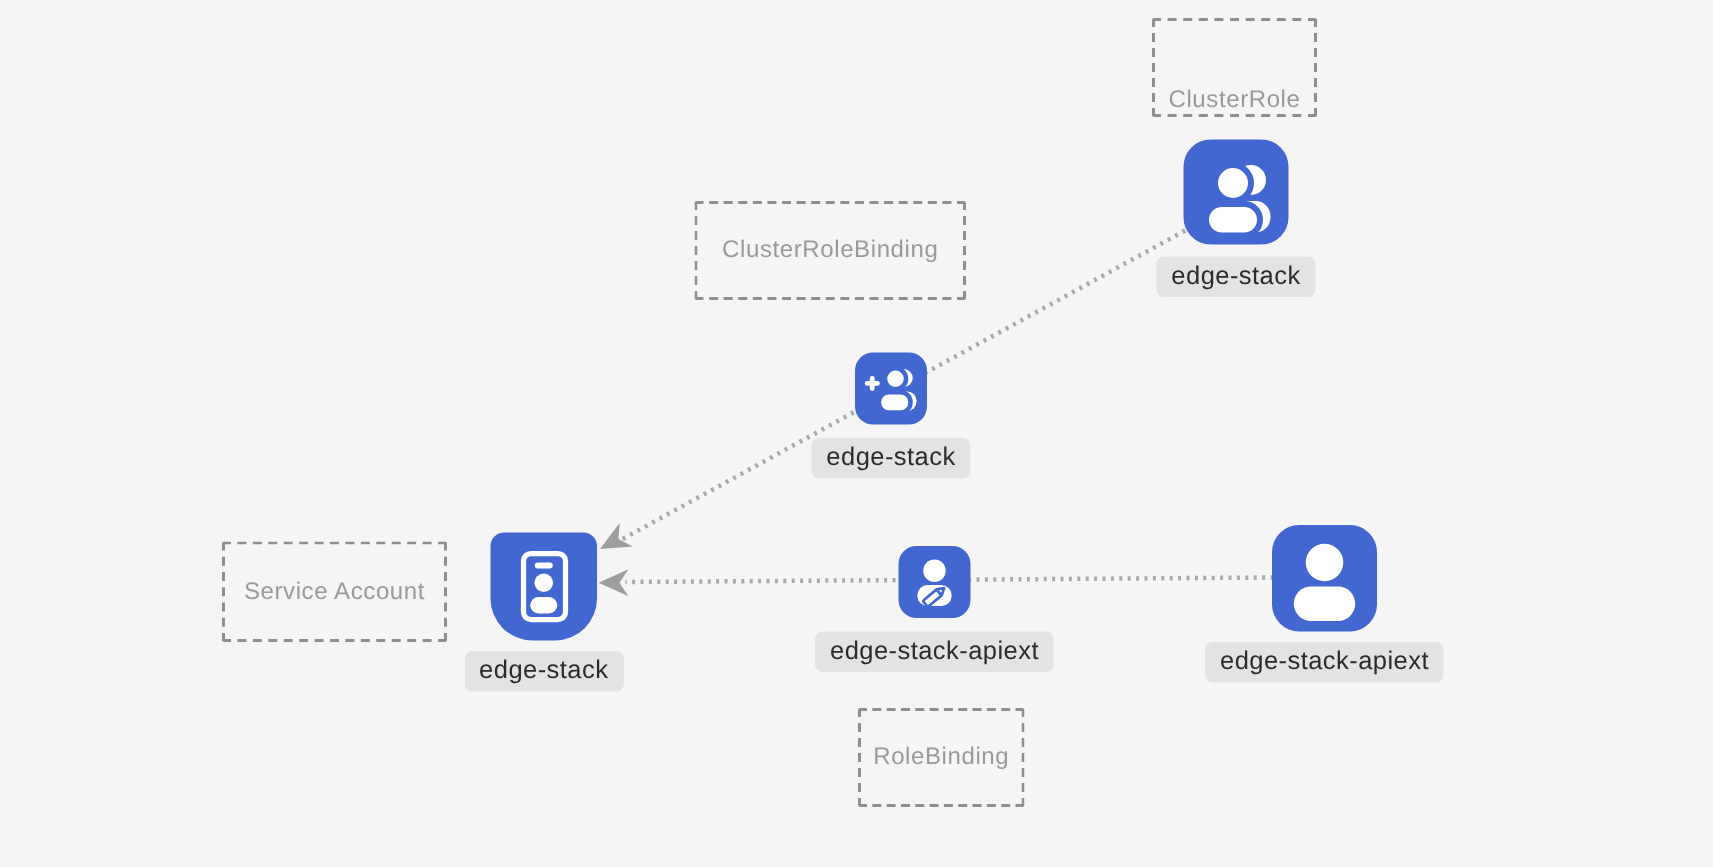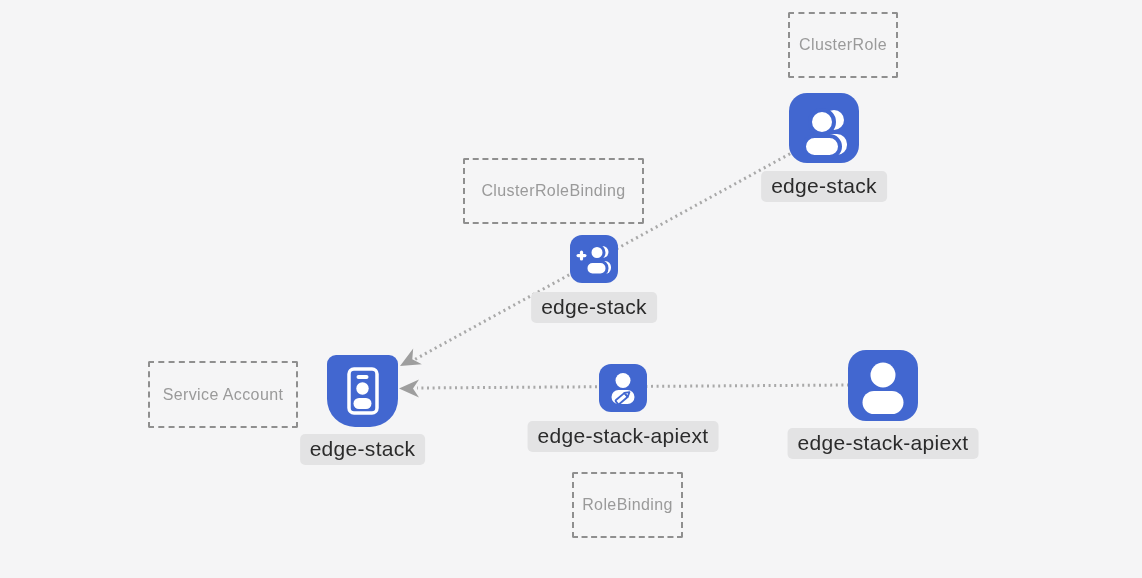--- a/index.html
+++ b/index.html
@@ -40,21 +40,21 @@
     align-items: center;
     justify-content: center;
   }
   .node-label {
     position: absolute;
     left: 50%;
     transform: translateX(-50%);
     white-space: nowrap;
     background: #e3e3e4;
     color: #2b2b2b;
-    font-size: 21px;
+    font-size: 17px;
     letter-spacing: 0.3px;
     padding: 3px 10px 4px 10px;
     border-radius: 5px;
   }
   .r18 { border-radius: 18px; }
   .r12 { border-radius: 12px; }
   .badge-shape { border-radius: 9px 9px 28px 28px; }
 </style>
 </head>
 <body>
@@ -65,24 +65,24 @@
     <g>
       <line x1="795" y1="151" x2="412" y2="361" stroke="#a9a9a9" stroke-width="3" stroke-dasharray="2 3.6"></line>
       <path d="M0 0 L20 -9 L14 0 L20 9 Z" fill="#9e9e9e" transform="translate(400,366) rotate(-28.8)"></path>
     </g>
     <g>
       <line x1="849" y1="385" x2="417" y2="388" stroke="#a9a9a9" stroke-width="3" stroke-dasharray="2 3.6"></line>
       <path d="M0 0 L20 -9 L14 0 L20 9 Z" fill="#9e9e9e" transform="translate(399,388.5)"></path>
     </g>
   </svg>
 
-  <div class="type-box" style="left:788px; top:12px; width:110px; height:66px;">
+  <div class="type-box" style="left:768px; top:12px; width:110px; height:66px;align-items:flex-end;">
     <span>ClusterRole</span>
   </div>
-  <div class="type-box" style="left:463px; top:158px; width:181px; height:66px;justify-content:center;">
+  <div class="type-box" style="left:463px; top:134px; width:181px; height:66px;justify-content:center;">
     <span>ClusterRoleBinding</span>
   </div>
   <div class="type-box" style="left:572px; top:472px; width:111px; height:66px;">
     <span>RoleBinding</span>
   </div>
   <div class="type-box" style="left:148px; top:361px; width:150px; height:67px;">
     <span>Service Account</span>
   </div>
 
   <div class="node" style="left:789px; top:93px; width:70px;">

